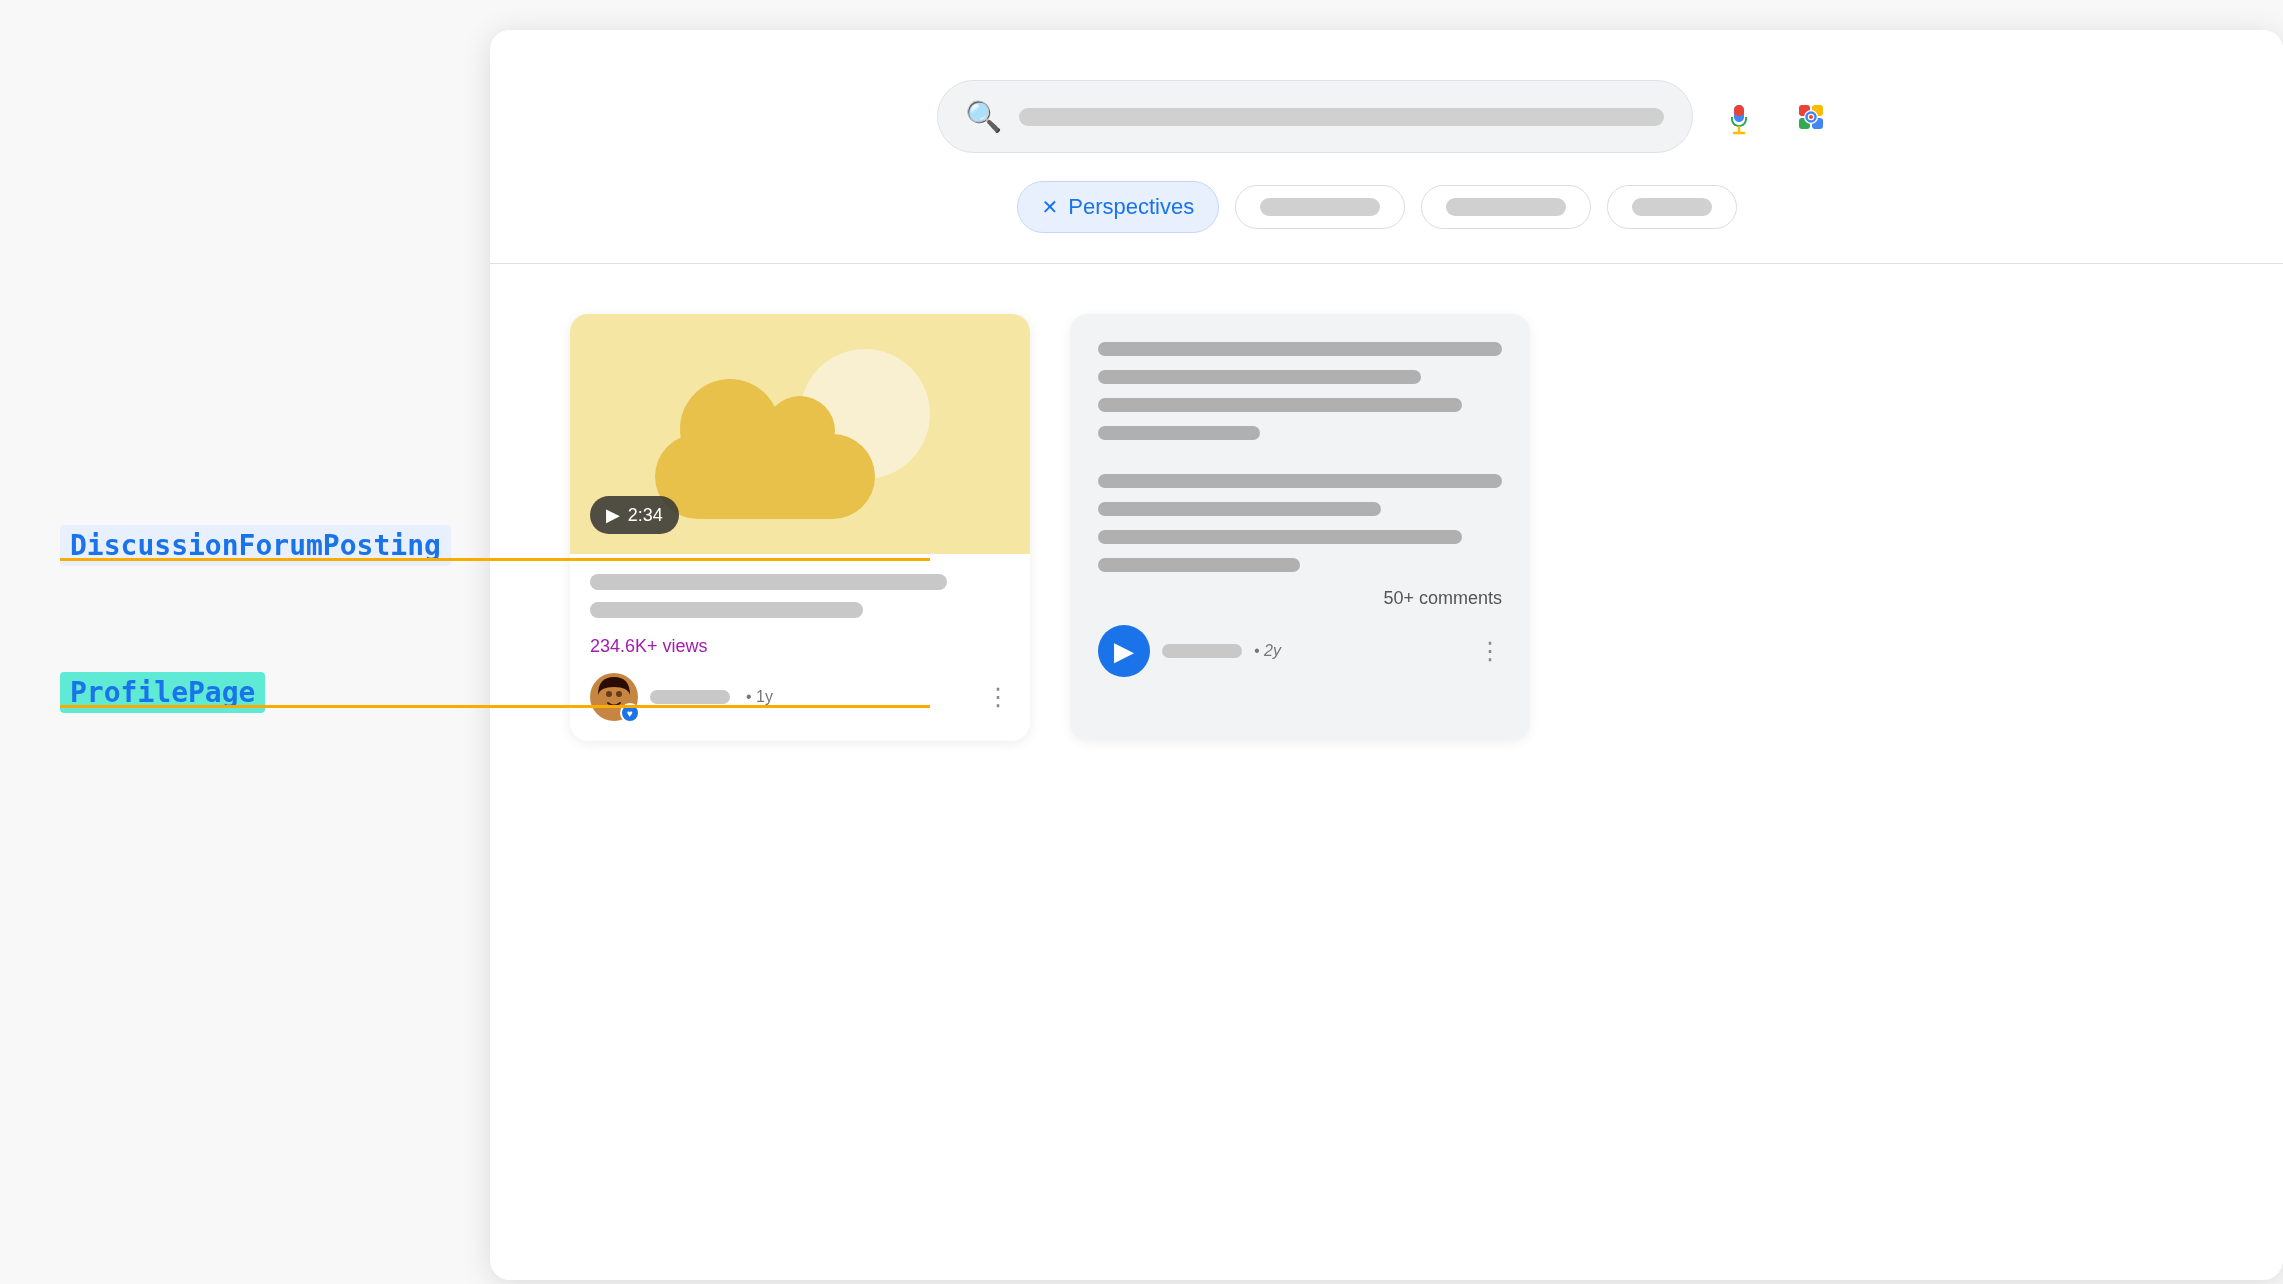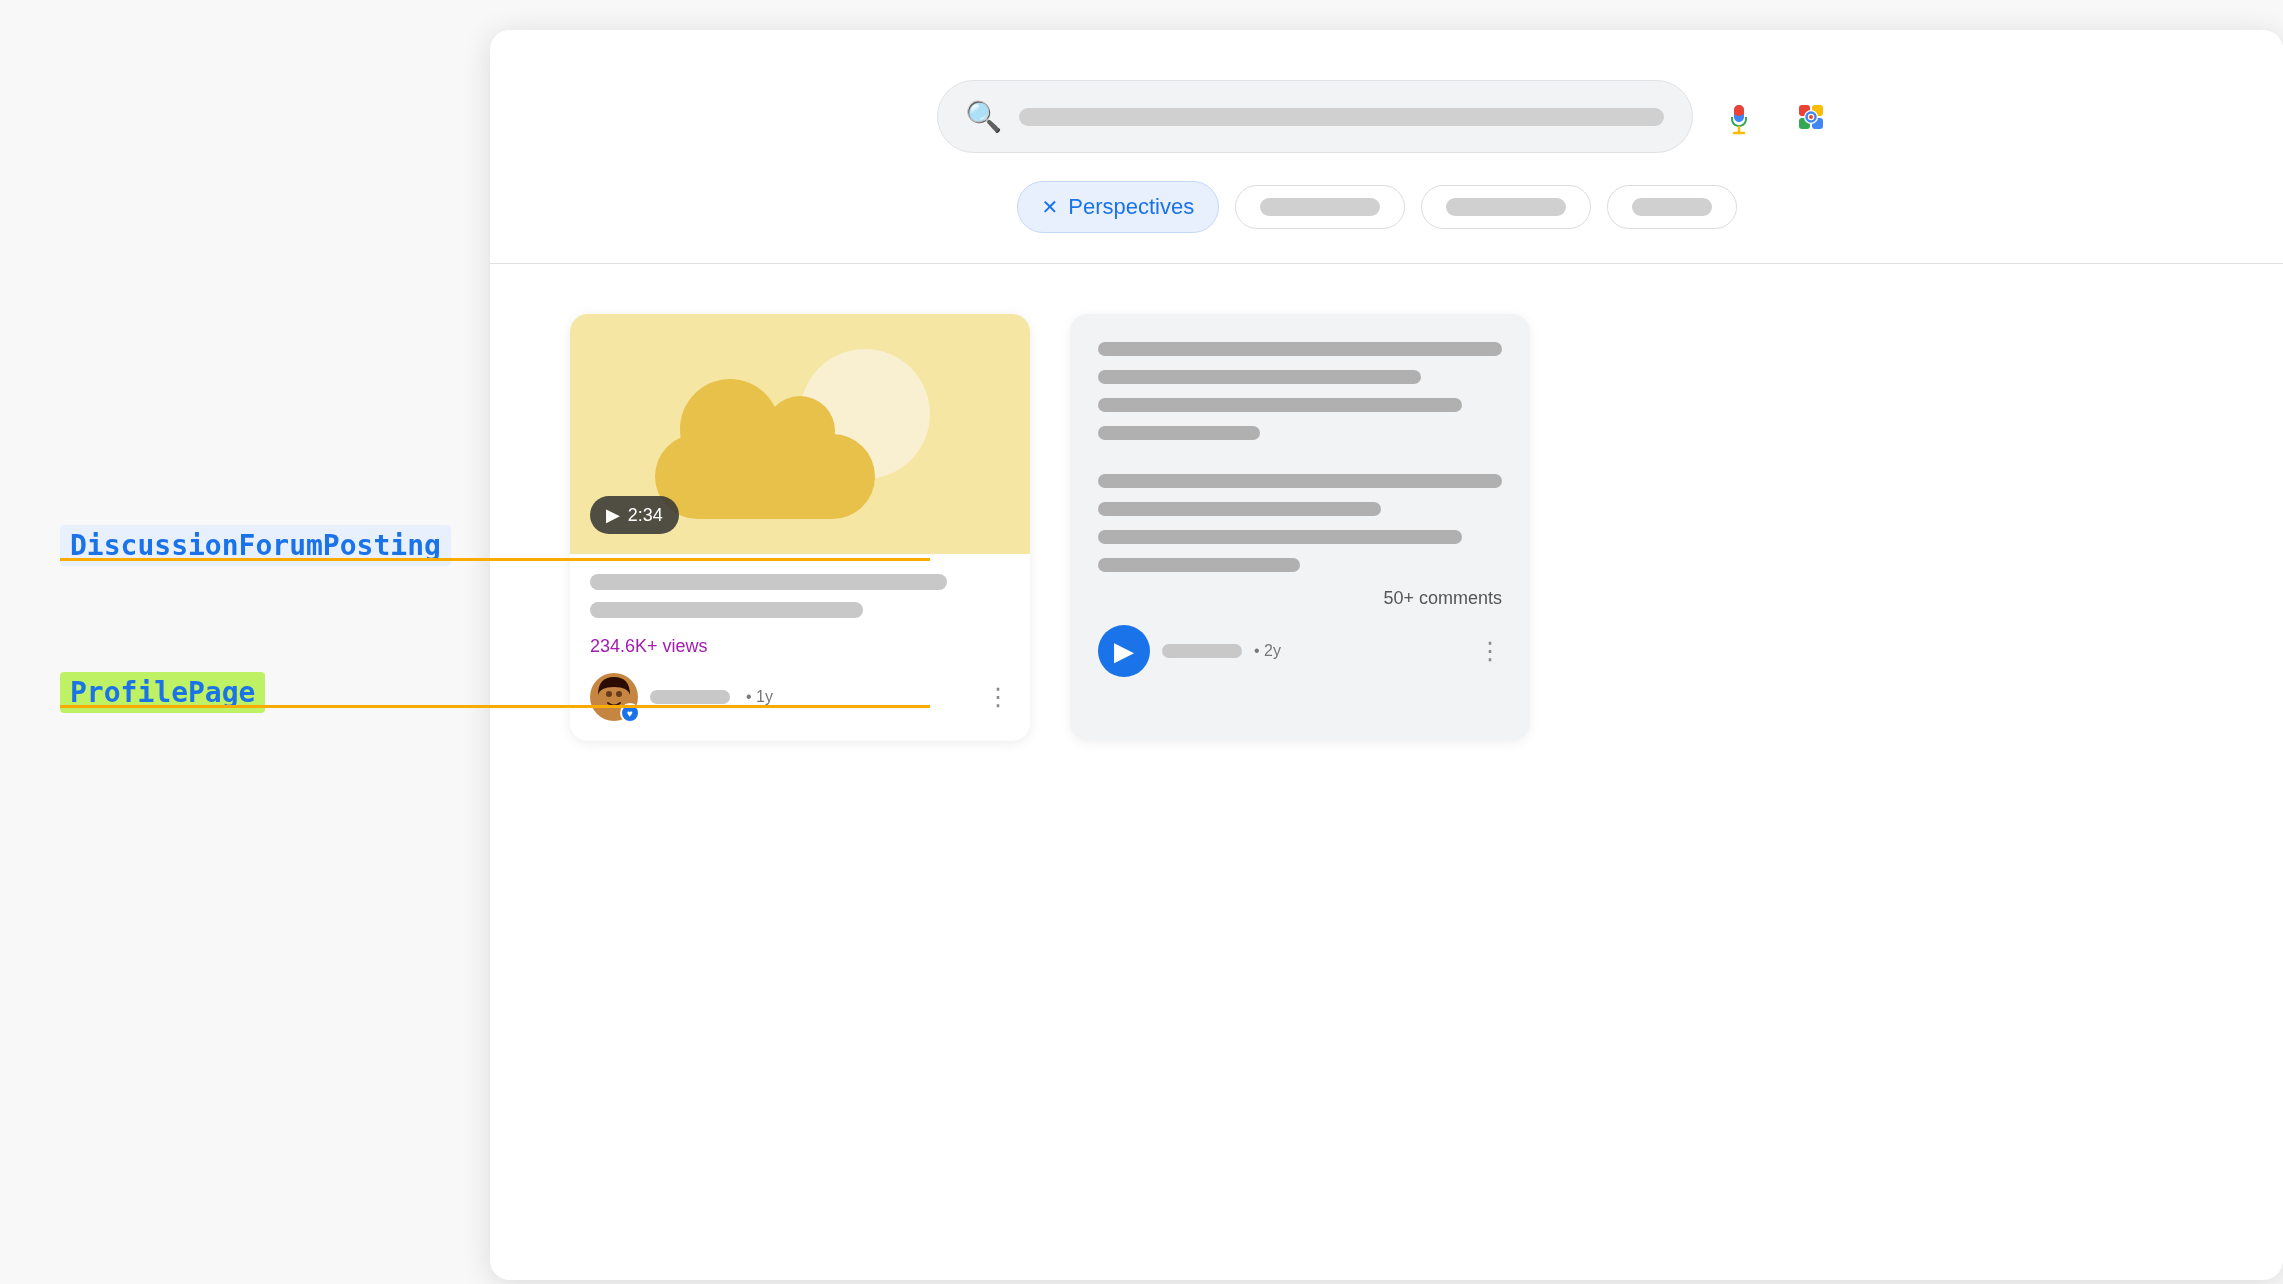--- a/index.html
+++ b/index.html
@@ -289,20 +289,21 @@
     .article-author-name-bar {
       height: 14px;
       background: #c8c8c8;
       border-radius: 7px;
       width: 80px;
     }
 
     .article-time {
       font-size: 16px;
       color: #777;
+      font-style: italic;
     }
 
     
     .label-discussion {
       top: 525px;
       left: 60px;
     }
 
     .label-profile {
       top: 670px;
@@ -323,21 +324,21 @@
       justify-content: center;
     }
   </style>
 </head>
 <body>
 
 <div class="annotation-label label-discussion" style="position:absolute; top:525px; left:60px; font-size:28px; font-weight:700; color:#1a73e8; font-family:monospace; background:#e8f0fe; padding:4px 10px; border-radius:4px; z-index:10;">DiscussionForumPosting</div>
 
 <div class="annotation-line" style="position:absolute; top:558px; left:60px; width:870px; height:3px; background:#f9ab00; z-index:10;"></div>
 
-<div class="annotation-label label-profile" style="position:absolute; top:672px; left:60px; font-size:28px; font-weight:700; color:#1a73e8; font-family:monospace; background:#bef264; padding:4px 10px; border-radius:4px; z-index:10;">ProfilePage</div>
+<div class="annotation-label label-profile" style="position:absolute; top:672px; left:60px; font-size:28px; font-weight:700; color:#1a73e8; font-family:monospace; background:#5eead4; padding:4px 10px; border-radius:4px; z-index:10;">ProfilePage</div>
 
 <div class="annotation-line" style="position:absolute; top:705px; left:60px; width:870px; height:3px; background:#f9ab00; z-index:10;"></div>
 
 <div class="browser-card">
 
   <div class="search-area">
     <div class="search-bar-container">
 
       <div class="search-bar">
         <span style="color:#9aa0a6; font-size:30px;">🔍</span>

